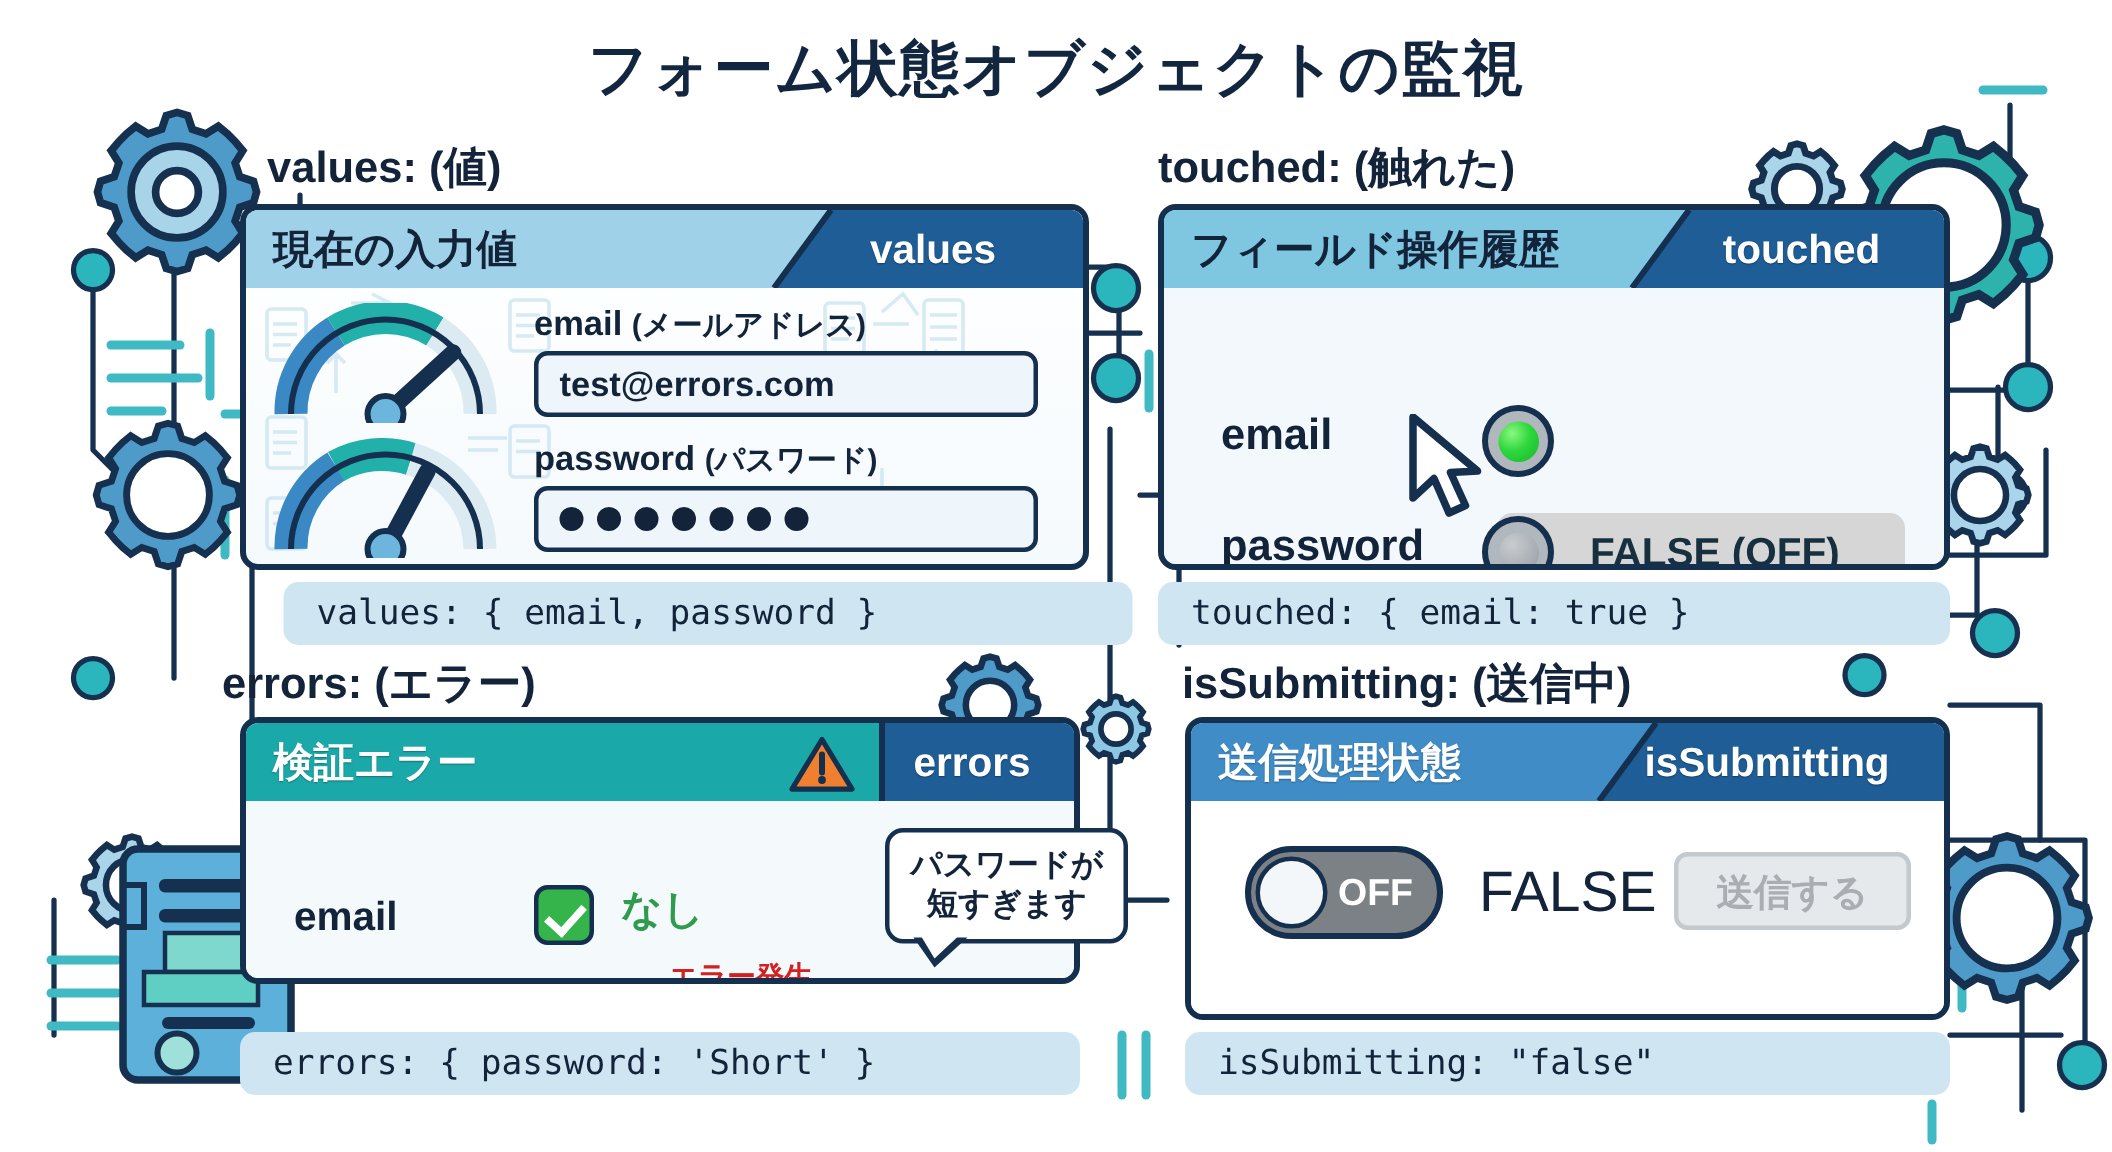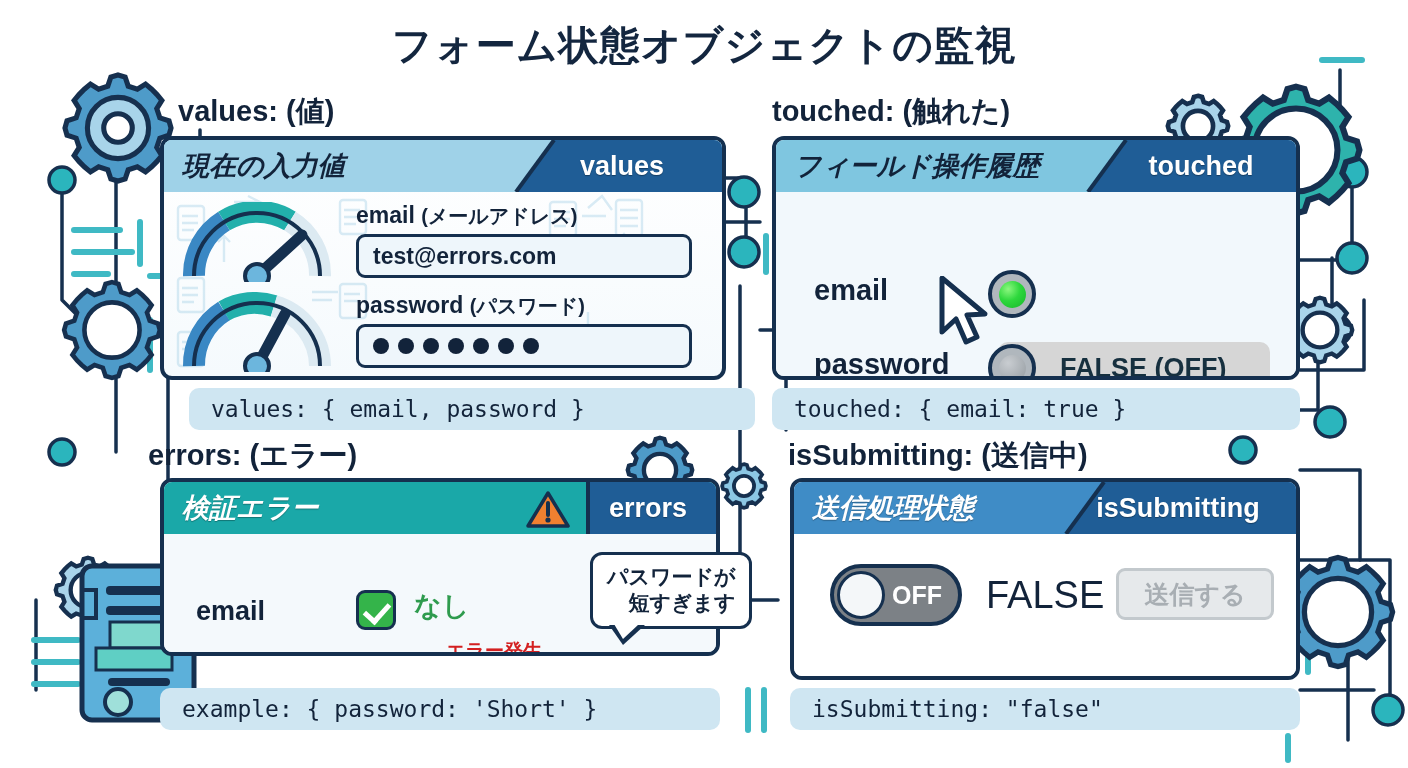--- a/index.html
+++ b/index.html
@@ -42,21 +42,20 @@
     position: relative; height: 52px;
     display: flex; align-items: center;
     overflow: hidden;
   }
   .phead-left {
     position: absolute; left: 0; top: 0; bottom: 0;
     display: flex; align-items: center;
     padding-left: 18px;
     font-size: 27px; font-weight: bold;
     white-space: nowrap;
-    font-style: italic;
   }
   .phead-right {
     position: absolute; right: 0; top: 0; bottom: 0;
     display: flex; align-items: center; justify-content: center;
     font-size: 27px; font-weight: bold; color: #ffffff;
     white-space: nowrap;
     text-shadow: 0 1px 1px rgba(0,0,0,.35);
   }
   .pbody { position: relative; height: calc(100% - 52px); }
 
@@ -133,21 +132,21 @@
   .errbox .txt {
     padding: 0 14px; font-size: 23px; font-weight: bold; color: #12233a;
   }
 
   
   .bubble {
     position: absolute; z-index: 7;
     background: #ffffff; border: 3px solid #15304f; border-radius: 12px;
     padding: 9px 14px;
     font-size: 21px; font-weight: bold; color: #12233a;
-    line-height: 1.25; text-align: right; white-space: nowrap;
+    line-height: 1.25; text-align: center; white-space: nowrap;
   }
   .bubble .tail {
     position: absolute; left: 16px; bottom: -19px;
     width: 0; height: 0;
     border-left: 14px solid transparent;
     border-right: 22px solid transparent;
     border-top: 20px solid #15304f;
   }
   .bubble .tail:after {
     content:""; position:absolute; left:-9px; top:-21px;
@@ -490,21 +489,21 @@
     </div>
   </div>
 
   <div class="bubble" style="left:590px; top:552px;">
     <div>パスワードが</div>
     <div>短すぎます</div>
     <span class="tail"></span>
   </div>
 
   <div class="codestrip" style="left:160px; top:688px; width:560px; height:42px;">
-    <span>example: { password: 'Short' }</span>
+    <span>errors: { password: 'Short' }</span>
   </div>
 
   <div class="caption" style="left:788px; top:436px;">isSubmitting: (送信中)</div>
 
   <div class="panel" style="left:790px; top:478px; width:510px; height:202px;">
     <div class="phead">
       <svg width="510" height="52" viewBox="0 0 510 52" style="position:absolute;inset:0;">
         <rect x="0" y="0" width="510" height="52" fill="#3f8cc6"></rect>
         <path d="M310,0 L510,0 L510,52 L272,52 Z" fill="#1f5d96"></path>
         <path d="M310,0 L272,52" stroke="#15304f" stroke-width="4" fill="none"></path>

